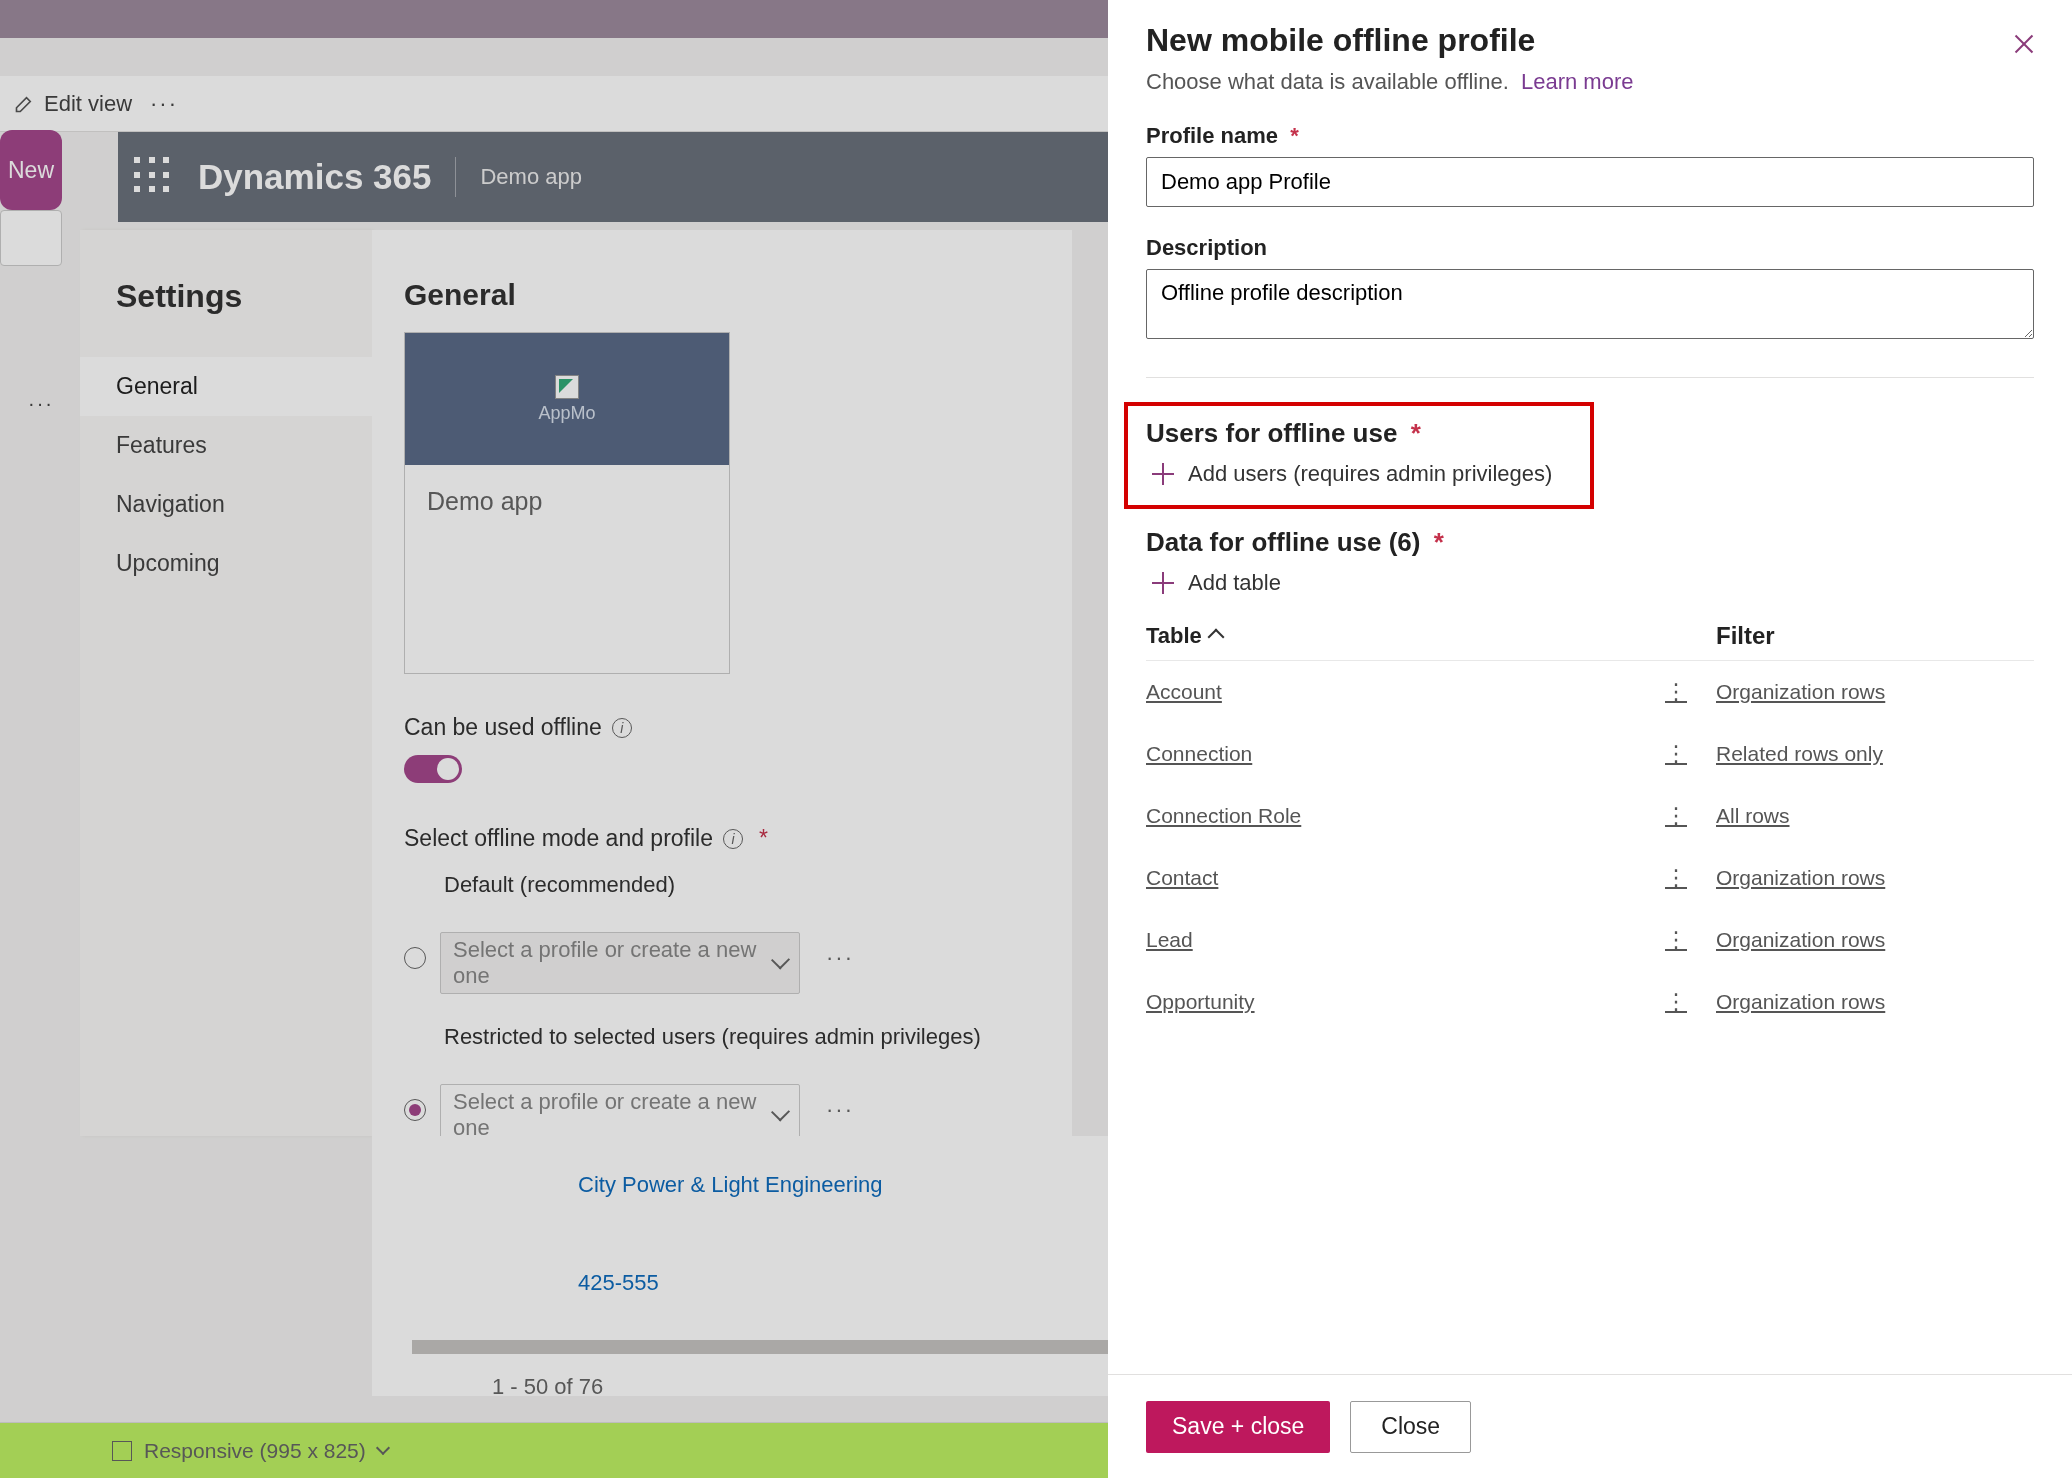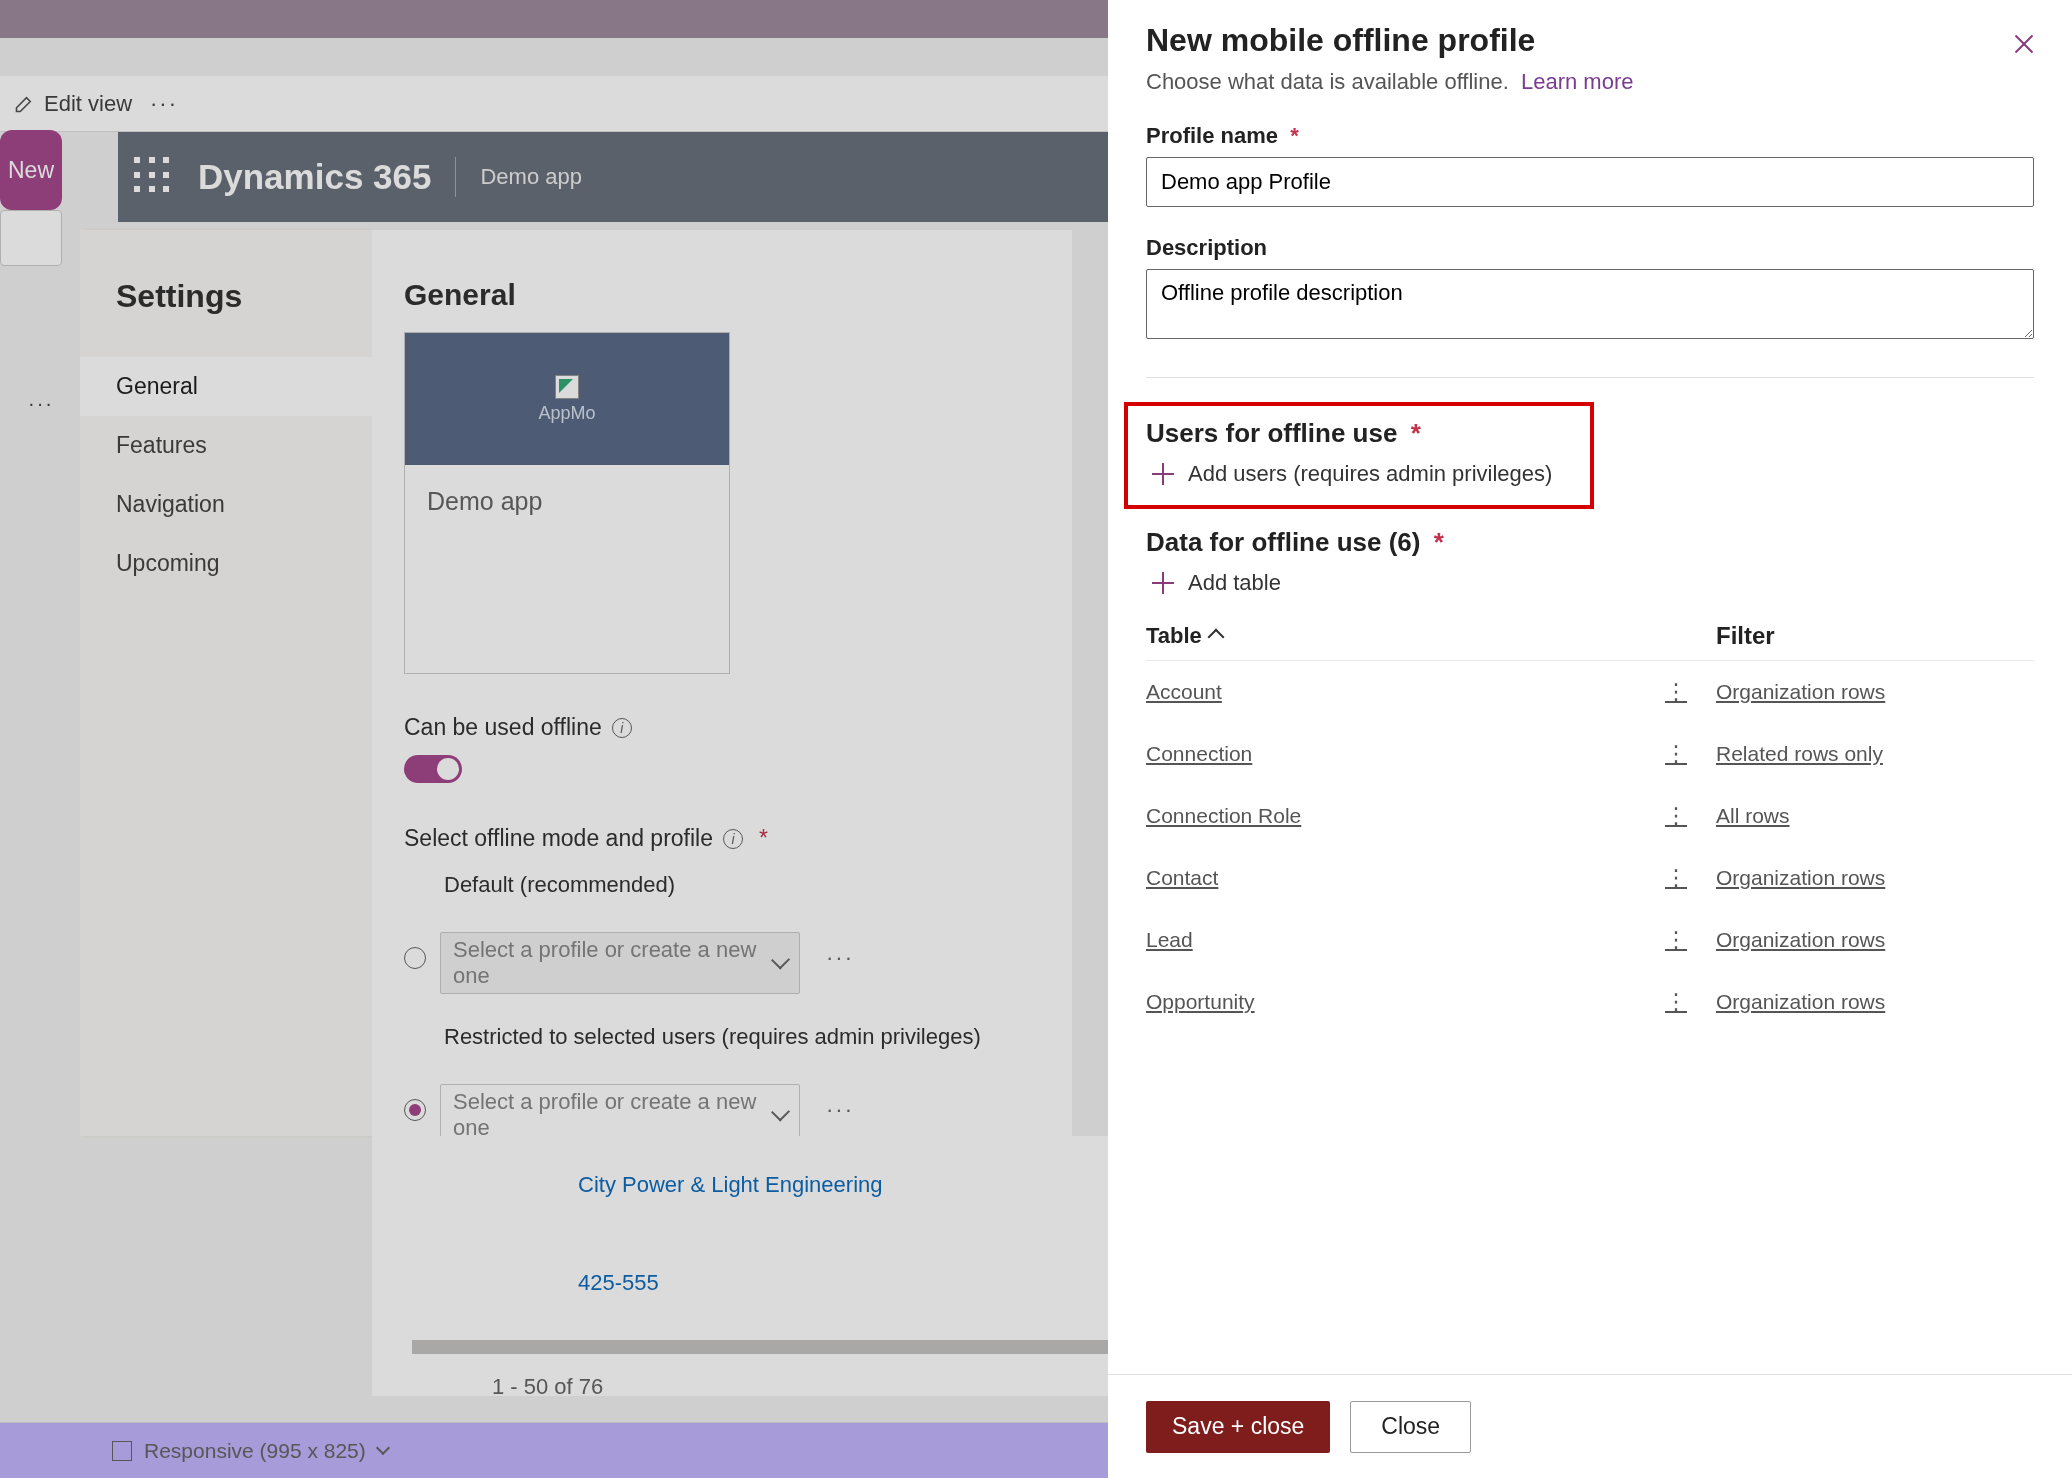--- a/index.html
+++ b/index.html
@@ -61,21 +61,21 @@
   .chev-left { width:14px; height:14px; border-right:2px solid #666; border-bottom:2px solid #666; transform:rotate(45deg); margin-top:-4px;}
 
   
   .bg-rows { position:absolute; top:1136px; left:372px; right:0; height:260px; background:#fff; padding:0 40px;}
   .bg-link { color:#0f6cbd; font-size:22px; padding:18px 0;}
   .bg-row { display:flex; justify-content:space-between; padding:18px 200px 18px 166px; border-bottom:0;}
   .bg-sep { height:14px; background:#c6c4c2; margin-top:8px;}
   .bg-count { color:#666; padding:20px 0 0 80px;}
 
   
-  .footer { position:absolute; bottom:0; left:0; right:0; height:56px; background:#c4b5fd; border-top:1px solid #ddd; display:flex; align-items:center; padding-left:112px; gap:12px; color:#666; font-size:21px;}
+  .footer { position:absolute; bottom:0; left:0; right:0; height:56px; background:#bef264; border-top:1px solid #ddd; display:flex; align-items:center; padding-left:112px; gap:12px; color:#666; font-size:21px;}
   .footer .dev{ width:20px; height:20px; border:1.5px solid #666;}
 
   
   .scrim { position:absolute; top:0; left:0; right:0; bottom:0; background:rgba(0,0,0,.14);}
 
   
   .panel { position:absolute; top:0; right:0; width:964px; height:100%; background:#fff; display:flex; flex-direction:column;}
   .panel-body { flex:1; padding:22px 38px 0 38px; overflow:auto;}
   .panel-title { font-size:32px; font-weight:600; color:#222;}
   .close-x { position:absolute; top:32px; right:36px; width:24px; height:24px; }
@@ -95,21 +95,21 @@
   .plus::before{ left:10px; top:0; width:2px; height:22px;}
   .plus::after{ top:10px; left:0; height:2px; width:22px;}
   .tbl-head { display:flex; padding:20px 0 10px; border-bottom:1px solid #e8e8e8; margin-top:6px;}
   .col-table { flex:0 0 490px; display:flex; align-items:center; gap:8px; font-size:22px; color:#222; font-weight:600;}
   .col-filter { font-size:24px; color:#222; font-weight:600;}
   .sort-arrow { width:12px; height:12px; border-left:2px solid #333; border-top:2px solid #333; transform:rotate(45deg); margin-bottom:-2px;}
   .tbl-row { display:flex; align-items:center; padding:18px 0; color:#555; font-size:21px;text-decoration:underline;}
   .tbl-row .c1 { flex:0 0 490px;}
   .tbl-row .dots { width:80px; text-align:center; letter-spacing:0; font-size:22px; color:#555; cursor:pointer;}
   .panel-footer { height:104px; border-top:1px solid #e1e0df; display:flex; align-items:center; gap:20px; padding-left:38px;}
-  .btn-primary { background:#7f1d1d; color:#fff; border:none; height:52px; padding:0 26px; font-size:23px; border-radius:2px; cursor:pointer;}
+  .btn-primary { background:#be185d; color:#fff; border:none; height:52px; padding:0 26px; font-size:23px; border-radius:2px; cursor:pointer;}
   .btn-secondary { background:#fff; color:#222; border:1px solid #999; height:52px; padding:0 30px; font-size:23px; border-radius:2px; cursor:pointer;}
 </style>
 </head>
 <body>
 
 <div class="top-bar1"></div>
 
 <div class="edit-row">
   <svg class="edit-pencil" viewBox="0 0 16 16">
       <path d="M2 11l8-8 3 3-8 8H2v-3z" fill="none" stroke="#555" stroke-width="1.3"></path>

